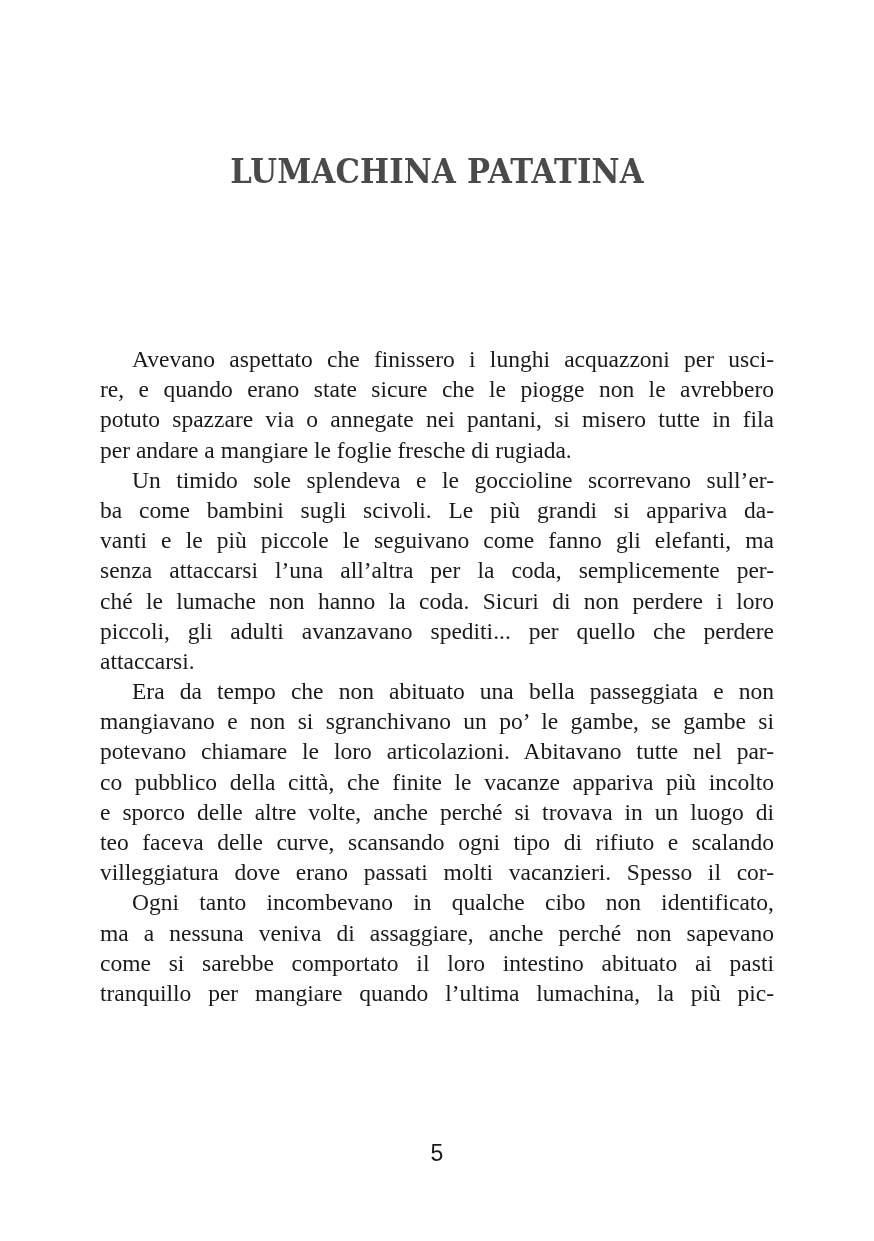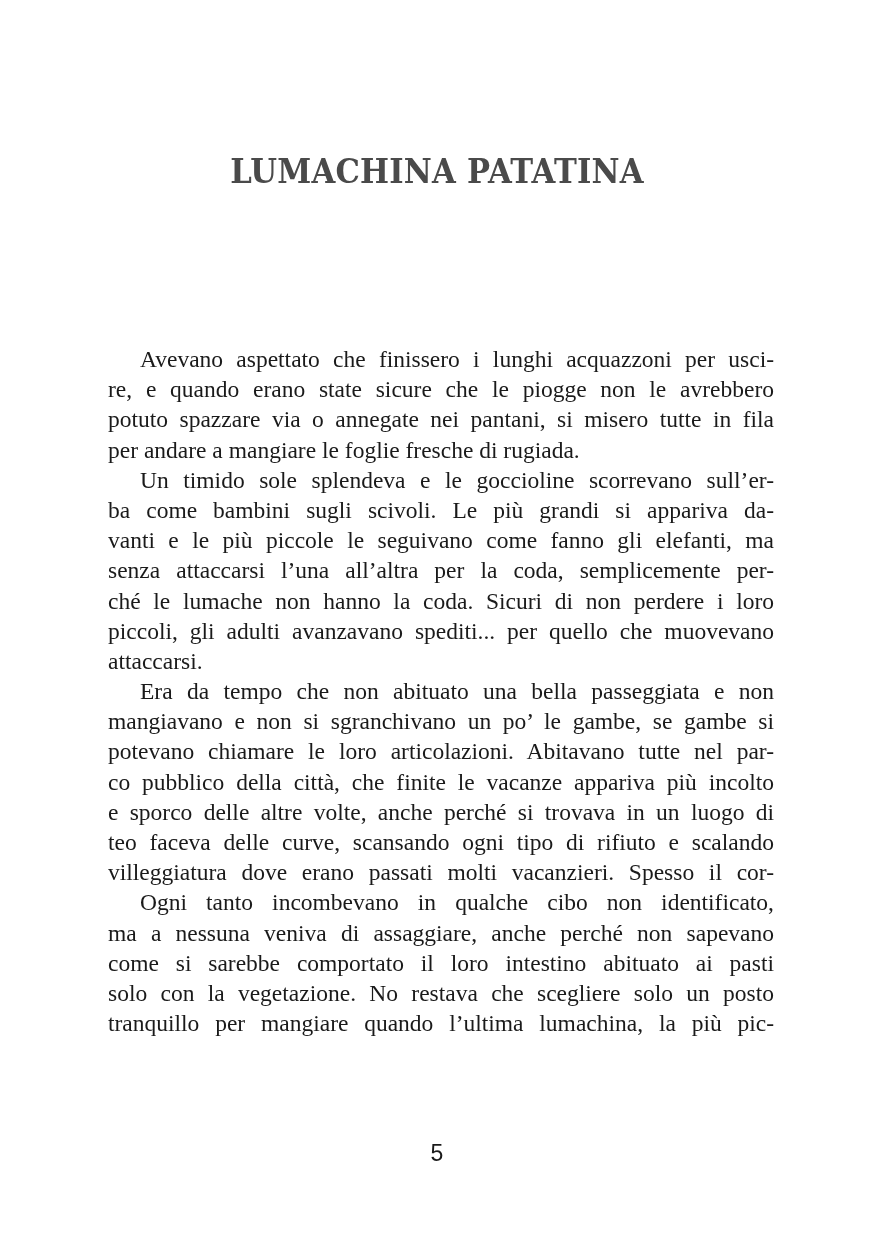--- a/index.html
+++ b/index.html
@@ -10,21 +10,21 @@
     font-family: "DejaVu Serif", serif; font-weight: bold;
     font-size: 33px; color: #4a4a4a; letter-spacing: 0.2px;
     transform: scaleX(0.93);
   }
   .body-text {
     position: absolute; top: 344px; left: 100px; width: 674px;
     font-family: "Liberation Serif", serif; font-size: 23.5px; color: #1a1a1a;
   }
   .line {
     height: 30.2px; line-height: 30.2px; white-space: nowrap;
-    text-align: justify; text-align-last: justify; margin-left: 8px;
+    text-align: justify; text-align-last: justify;
   }
   .line.first { text-indent: 32px; }
   .line.last { text-align-last: left; }
   .page-number {
     position: absolute; top: 1140px; left: 0; width: 874px; text-align: center;
     font-family: "Liberation Sans", sans-serif; font-size: 23px; color: #1a1a1a;
   }
 </style>
 </head>
 <body>
@@ -37,34 +37,33 @@
       <div class="line">re, e quando erano state sicure che le piogge non le avrebbero</div>
       <div class="line">potuto spazzare via o annegate nei pantani, si misero tutte in fila</div>
       <div class="line last">per andare a mangiare le foglie fresche di rugiada.</div>
     </div>
     <div>
       <div class="line first">Un timido sole splendeva e le goccioline scorrevano sull’er-</div>
       <div class="line">ba come bambini sugli scivoli. Le più grandi si appariva da-</div>
       <div class="line">vanti e le più piccole le seguivano come fanno gli elefanti, ma</div>
       <div class="line">senza attaccarsi l’una all’altra per la coda, semplicemente per-</div>
       <div class="line">ché le lumache non hanno la coda. Sicuri di non perdere i loro</div>
-      <div class="line">piccoli, gli adulti avanzavano spediti... per quello che muovevano</div>
+      <div class="line">piccoli, gli adulti avanzavano spediti... per quello che perdere</div>
       <div class="line last">attaccarsi.</div>
     </div>
     <div>
       <div class="line first">Era da tempo che non abituato una bella passeggiata e non</div>
       <div class="line">mangiavano e non si sgranchivano un po’ le gambe, se gambe si</div>
       <div class="line">potevano chiamare le loro articolazioni. Abitavano tutte nel par-</div>
       <div class="line">co pubblico della città, che finite le vacanze appariva più incolto</div>
       <div class="line">e sporco delle altre volte, anche perché si trovava in un luogo di</div>
       <div class="line">teo faceva delle curve, scansando ogni tipo di rifiuto e scalando</div>
       <div class="line">villeggiatura dove erano passati molti vacanzieri. Spesso il cor-</div>
     </div>
     <div>
       <div class="line first">Ogni tanto incombevano in qualche cibo non identificato,</div>
       <div class="line">ma a nessuna veniva di assaggiare, anche perché non sapevano</div>
       <div class="line">come si sarebbe comportato il loro intestino abituato ai pasti</div>
-      <div class="line">solo con la vegetazione. No restava che scegliere solo un posto</div>
       <div class="line">tranquillo per mangiare quando l’ultima lumachina, la più pic-</div>
     </div>
   </div>
 
 <div class="page-number">5</div>
 
 </body></html>

